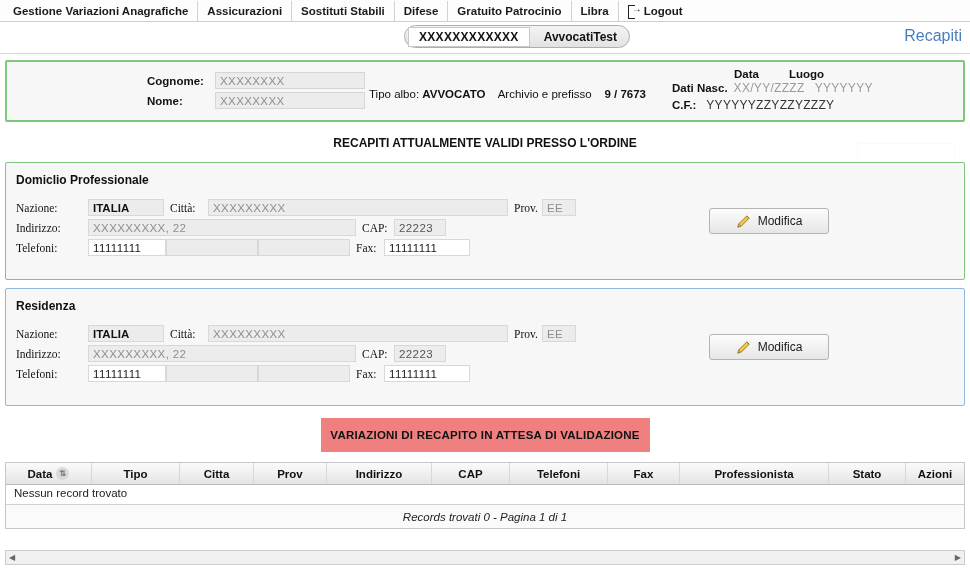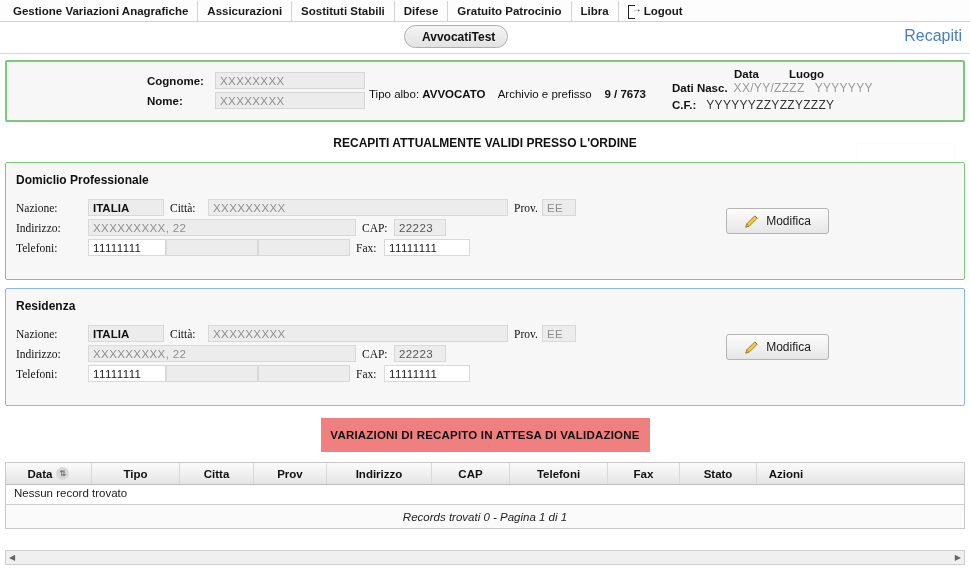--- a/index.html
+++ b/index.html
@@ -155,21 +155,21 @@
     letter-spacing: .4px;
     overflow: hidden;
     white-space: nowrap;
   }
   .fld.bold { color: #111; font-weight: bold; letter-spacing: 0; }
   .fld.dark { color: #555; }
   .fld.white { background: #ffffff; color: #222; }
   .modifica-btn {
     position: absolute;
     right: 135px; top: 45px;
-    width: 103px; height: 26px;
+    width: 120px; height: 26px;
     background: linear-gradient(#fcfcfc, #e6e6e6);
     border: 1px solid #b4b4b4;
     border-radius: 3px;
     display: flex; align-items: center; justify-content: center;
     gap: 7px;
     font-size: 12px; color: #1a1a1a;
     cursor: pointer;
   }
   .pencil-icon { width: 15px; height: 15px; display:block; }
 
@@ -244,20 +244,21 @@
   <div class="menu-item"><span>Gratuito Patrocinio</span></div>
   <div class="menu-item"><span>Libra</span></div>
   <div class="menu-item logout">
     <span class="logout-icon"></span>
     <span>Logout</span>
   </div>
 </div>
 
 <div class="titlestrip">
   <div class="pill">
+    <span class="pill-code">XXXXXXXXXXXX</span>
     <span class="pill-name">AvvocatiTest</span>
   </div>
   <div class="page-title">Recapiti</div>
 </div>
 
 <div class="idpanel">
   <div class="id-left">
     <div class="id-row">
       <span class="lbl">Cognome:</span>
       <span class="gfield" style="width:150px">XXXXXXXX</span>
@@ -391,20 +392,23 @@
       </div>
     <div class="gh" style="width:78px">
         <span>CAP</span>
       </div>
     <div class="gh" style="width:98px">
         <span>Telefoni</span>
       </div>
     <div class="gh" style="width:72px">
         <span>Fax</span>
       </div>
+    <div class="gh" style="width:149px">
+        <span>Professionista</span>
+      </div>
     <div class="gh" style="width:77px">
         <span>Stato</span>
       </div>
     <div class="gh" style="width:58px">
         <span>Azioni</span>
       </div>
   </div>
   <div class="grid-empty">Nessun record trovato</div>
   <div class="grid-foot">Records trovati 0 - Pagina 1 di 1</div>
 </div>

